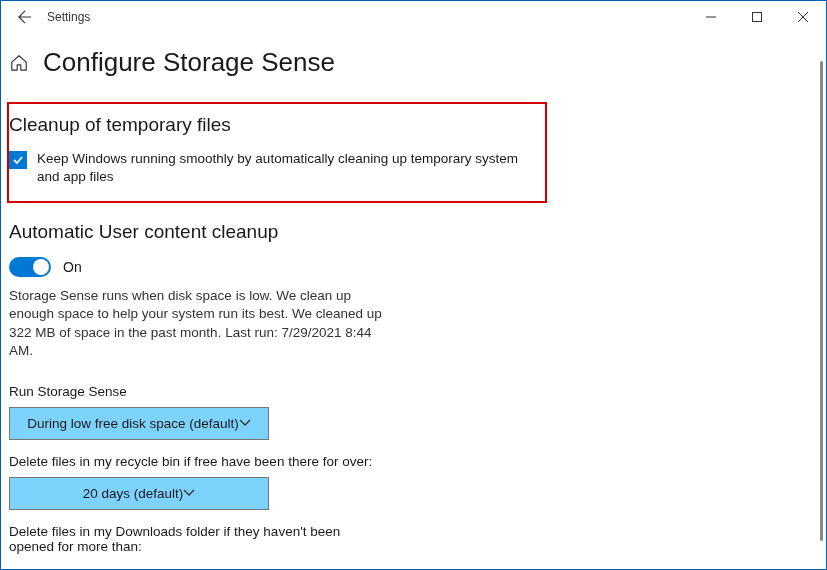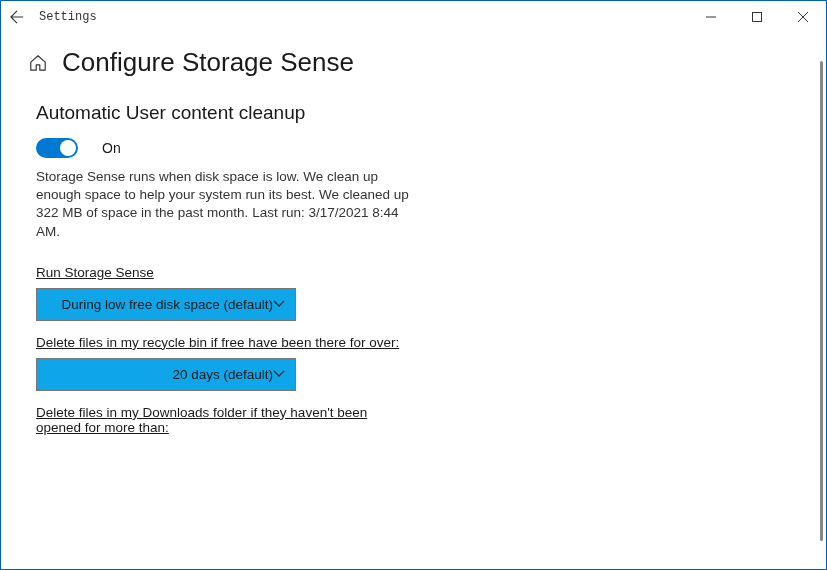--- a/index.html
+++ b/index.html
@@ -12,22 +12,21 @@
     width: 827px;
     height: 570px;
     overflow: hidden;
     border: 1px solid #005fb8;
     position: relative;
   }
   .titlebar {
     display: flex;
     align-items: center;
     height: 32px;
-    padding-left: 4px;
-    font-family: Liberation Mono, monospace;
+    padding-left: 12px;
   }
   .back-btn {
     width: 24px;
     height: 24px;
     display: flex;
     align-items: center;
     justify-content: center;
     margin-right: 10px;
     cursor: default;
   }
@@ -41,21 +40,21 @@
   }
   .win-ctrl {
     width: 46px;
     height: 32px;
     display: flex;
     align-items: center;
     justify-content: center;
     cursor: default;
   }
   .content {
-    padding: 14px 22px 0 27px;
+    padding: 14px 22px 0 8px;
     height: calc(100% - 32px);
     overflow: hidden;
     position: relative;
   }
   .page-header {
     display: flex;
     align-items: center;
     margin-bottom: 24px;
   }
   .home-icon {
@@ -67,21 +66,20 @@
     justify-content: center;
   }
   .page-title {
     font-size: 26px;
     font-weight: 400;
     margin: 0;
   }
   .section {
     margin-bottom: 24px;
     max-width: 540px;
-    margin-left: 8px;
   }
   .highlight-box {
     border: 2px solid #d00000;
     padding: 10px 14px 16px 0;
     margin-left: -2px;
     max-width: 540px;
     margin-bottom: 18px;
   }
   .section-heading {
     font-size: 19px;
@@ -104,21 +102,21 @@
     margin-top: 1px;
   }
   .checkbox svg { display: block; }
   .checkbox-label {
     font-size: 13.5px;
     line-height: 1.3;
   }
   .toggle-row {
     display: flex;
     align-items: center;
-    gap: 24px;
+    gap: 12px;
     margin-bottom: 10px;
   }
   .toggle {
     width: 42px;
     height: 20px;
     border-radius: 20px;
     background: #0078d4;
     position: relative;
   }
   .toggle-knob {
@@ -135,32 +133,31 @@
     font-size: 13.5px;
     color: #333;
     line-height: 1.35;
     max-width: 380px;
     margin: 0 0 18px 0;
   }
   .field-label {
     font-size: 13.5px;
     margin: 14px 0 8px 0;
     max-width: 380px;
-    text-decoration: underline;
   }
   .select {
     width: 260px;
     height: 33px;
     border: 1px solid #767676;
     display: flex;
     align-items: center;
-    justify-content: flex-end;
+    justify-content: center;
     padding: 0 10px;
     font-size: 13.5px;
-    background: #0ea5e9;
+    background: #7dd3fc;
   }
   .select-chevron svg { display: block; }
   .scrollbar {
     position: absolute;
     right: 3px;
     top: 60px;
     width: 3px;
     height: 480px;
     background: #888;
     border-radius: 2px;
@@ -199,30 +196,41 @@
 <div class="content">
   <div class="page-header">
     <div class="home-icon">
       <svg width="18" height="18" viewBox="0 0 20 20">
           <path d="M10 2 L18 9 V18 H12 V12 H8 V18 H2 V9 Z" stroke="#333" stroke-width="1.3" fill="none" stroke-linejoin="round"></path>
         </svg>
     </div>
     <h1 class="page-title">Configure Storage Sense</h1>
   </div>
 
+  <div class="highlight-box">
+    <h2 class="section-heading">Cleanup of temporary files</h2>
+    <div class="checkbox-row">
+      <div class="checkbox">
+        <svg width="12" height="12" viewBox="0 0 12 12">
+            <path d="M2 6 L5 9 L10 3" stroke="#fff" stroke-width="1.8" fill="none"></path>
+          </svg>
+      </div>
+      <div class="checkbox-label">Keep Windows running smoothly by automatically cleaning up temporary system and app files</div>
+    </div>
+  </div>
 
   <div class="section">
     <h2 class="section-heading">Automatic User content cleanup</h2>
     <div class="toggle-row">
       <div class="toggle">
         <div class="toggle-knob"></div>
       </div>
       <div class="toggle-label">On</div>
     </div>
-    <p class="desc-text">Storage Sense runs when disk space is low. We clean up enough space to help your system run its best. We cleaned up 322 MB of space in the past month. Last run: 3/17/2021 8:44 AM.</p>
+    <p class="desc-text">Storage Sense runs when disk space is low. We clean up enough space to help your system run its best. We cleaned up 322 MB of space in the past month. Last run: 7/29/2021 8:44 AM.</p>
   </div>
 
   <div class="section">
 
     <div class="field-label">Run Storage Sense</div>
     <div class="select">
       <span>During low free disk space (default)</span>
       <span class="select-chevron">
         <svg width="12" height="8" viewBox="0 0 12 8">
             <path d="M1 1 L6 6 L11 1" stroke="#333" stroke-width="1.3" fill="none"></path>

